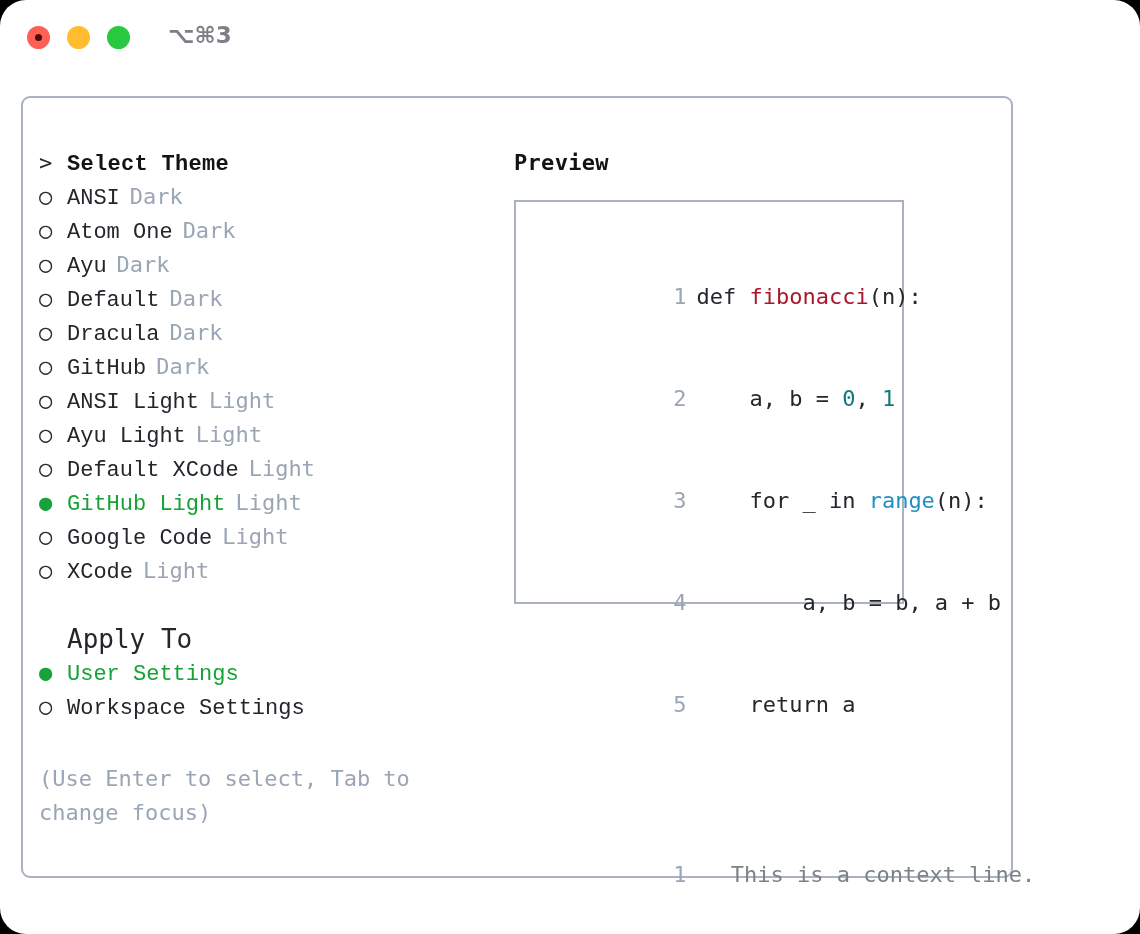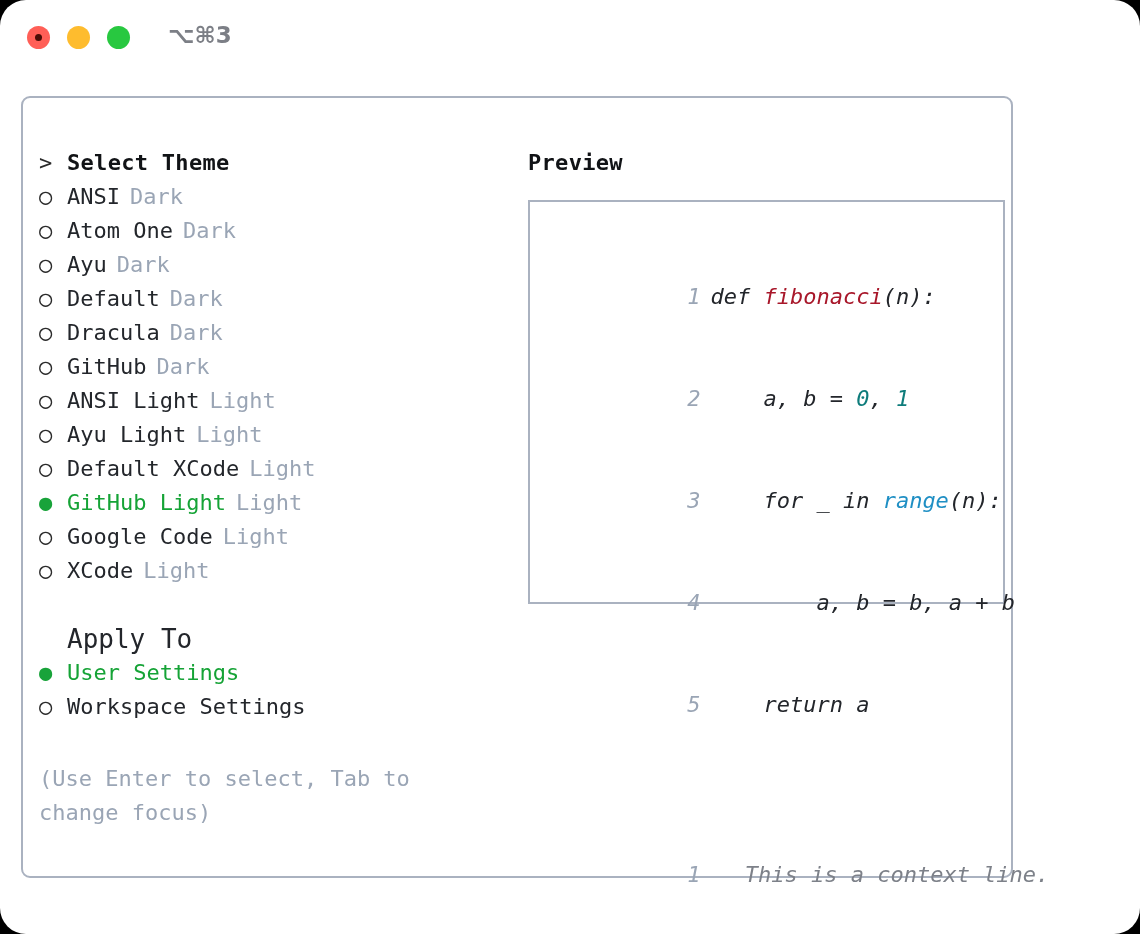--- a/index.html
+++ b/index.html
@@ -102,20 +102,21 @@
     width: 28px;
     flex: 0 0 28px;
     font-size: 22px;
     color: #2b2b2b;
   }
   .marker.sel {
     color: #18a33a;
   }
   .label {
     color: #23262b;
+    font-family: Liberation Mono, monospace;
   }
   .label.green {
     color: #15a336;
     text-align: center;
   }
   .tag {
     color: #9aa5b5;
     margin-left: 10px;
   }
   .header-row .label {
@@ -137,40 +138,39 @@
     margin-top: 38px;
     font-size: 22px;
     line-height: 34px;
     color: #9aa5b5;
     width: 405px;
   }
 
   
   .right-col {
     position: absolute;
-    left: 505px;
+    left: 491px;
     top: 48px;
     width: 495px;
   }
   .preview-title {
     font-size: 22px;
     font-weight: bold;
     color: #111316;
     line-height: 34px;
     letter-spacing: 0.3px;
   }
   .preview-box {
     margin-top: 20px;
-    width: 477px;
+    width: 390px;
     height: 404px;
     border: 2px solid #aab2c0;
     box-sizing: border-box;
     background: #ffffff;
     padding: 44px 8px 0 16px;
-    font-style: italic;
   }
   .code-line {
     font-size: 22px;
     line-height: 34px;
     white-space: pre;
     color: #23262b;
   }
   .gutter {
     display: inline-block;
     width: 22px;

